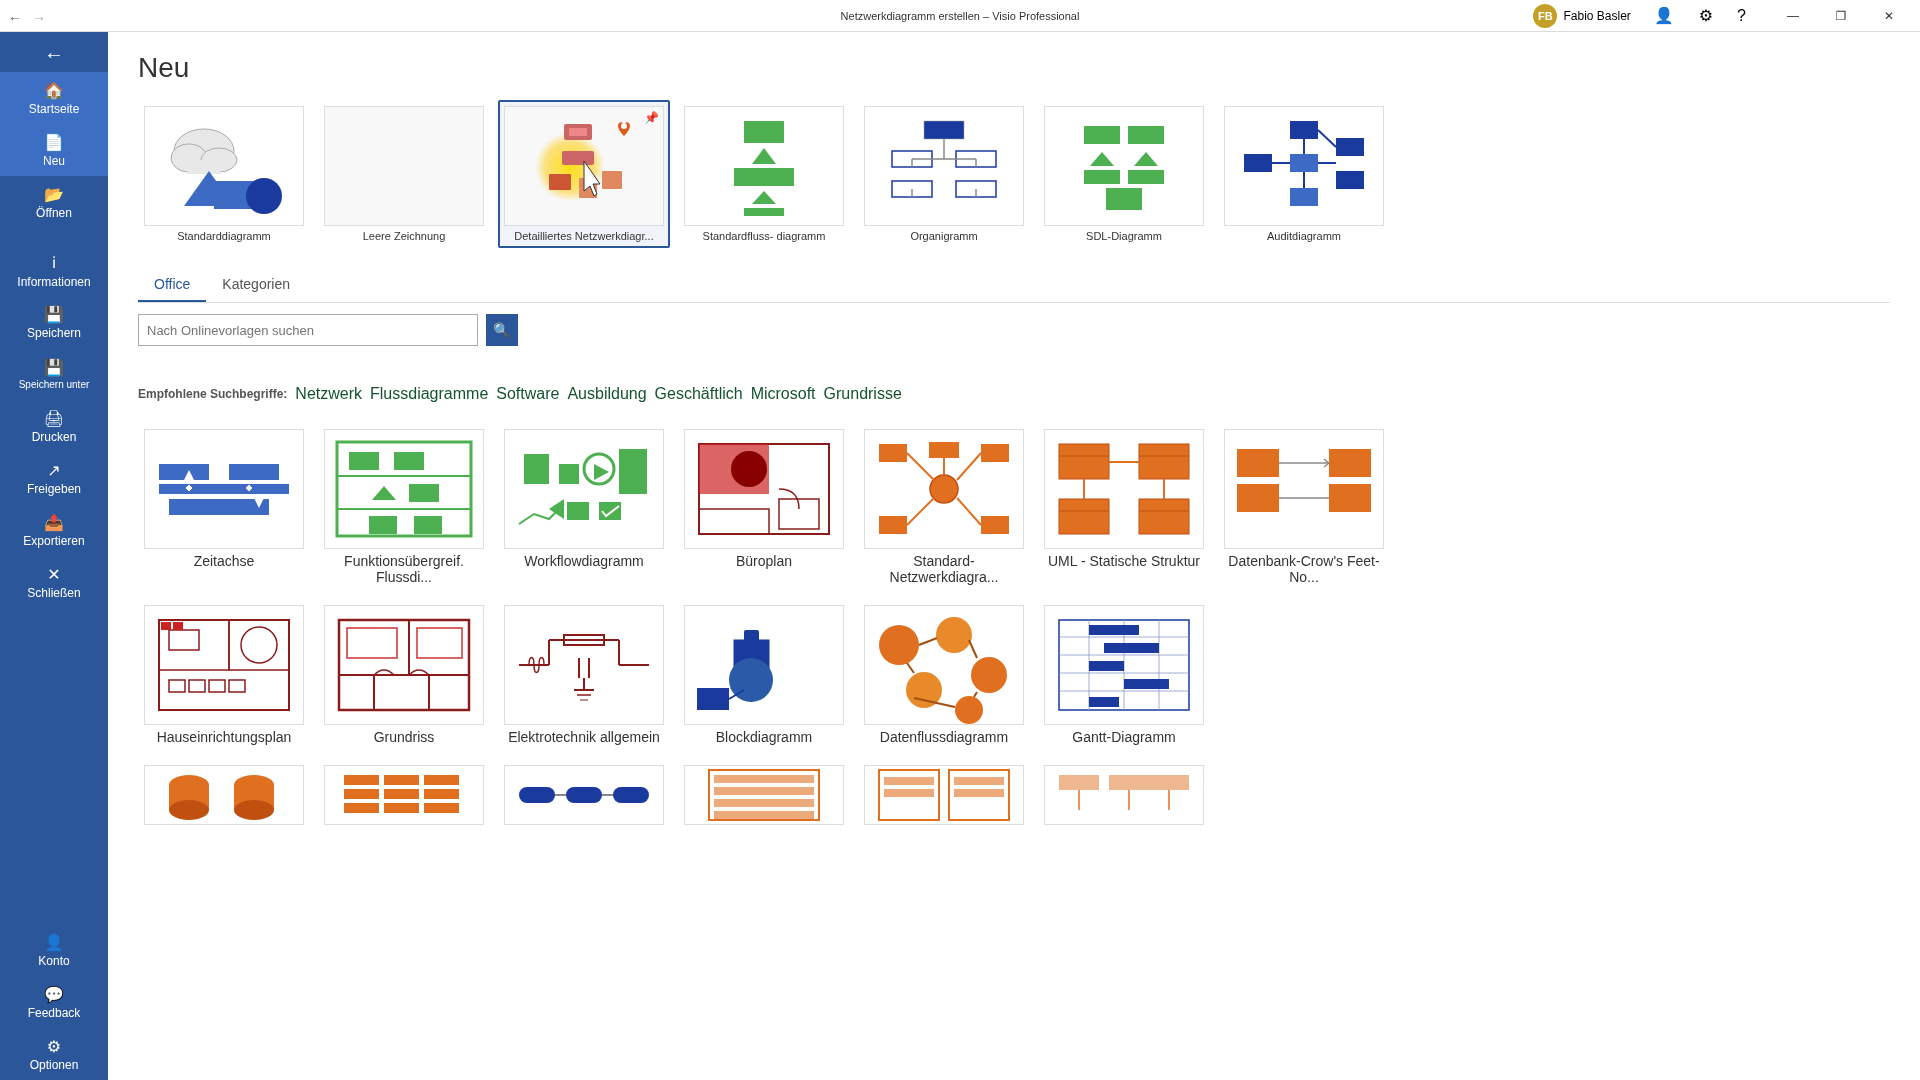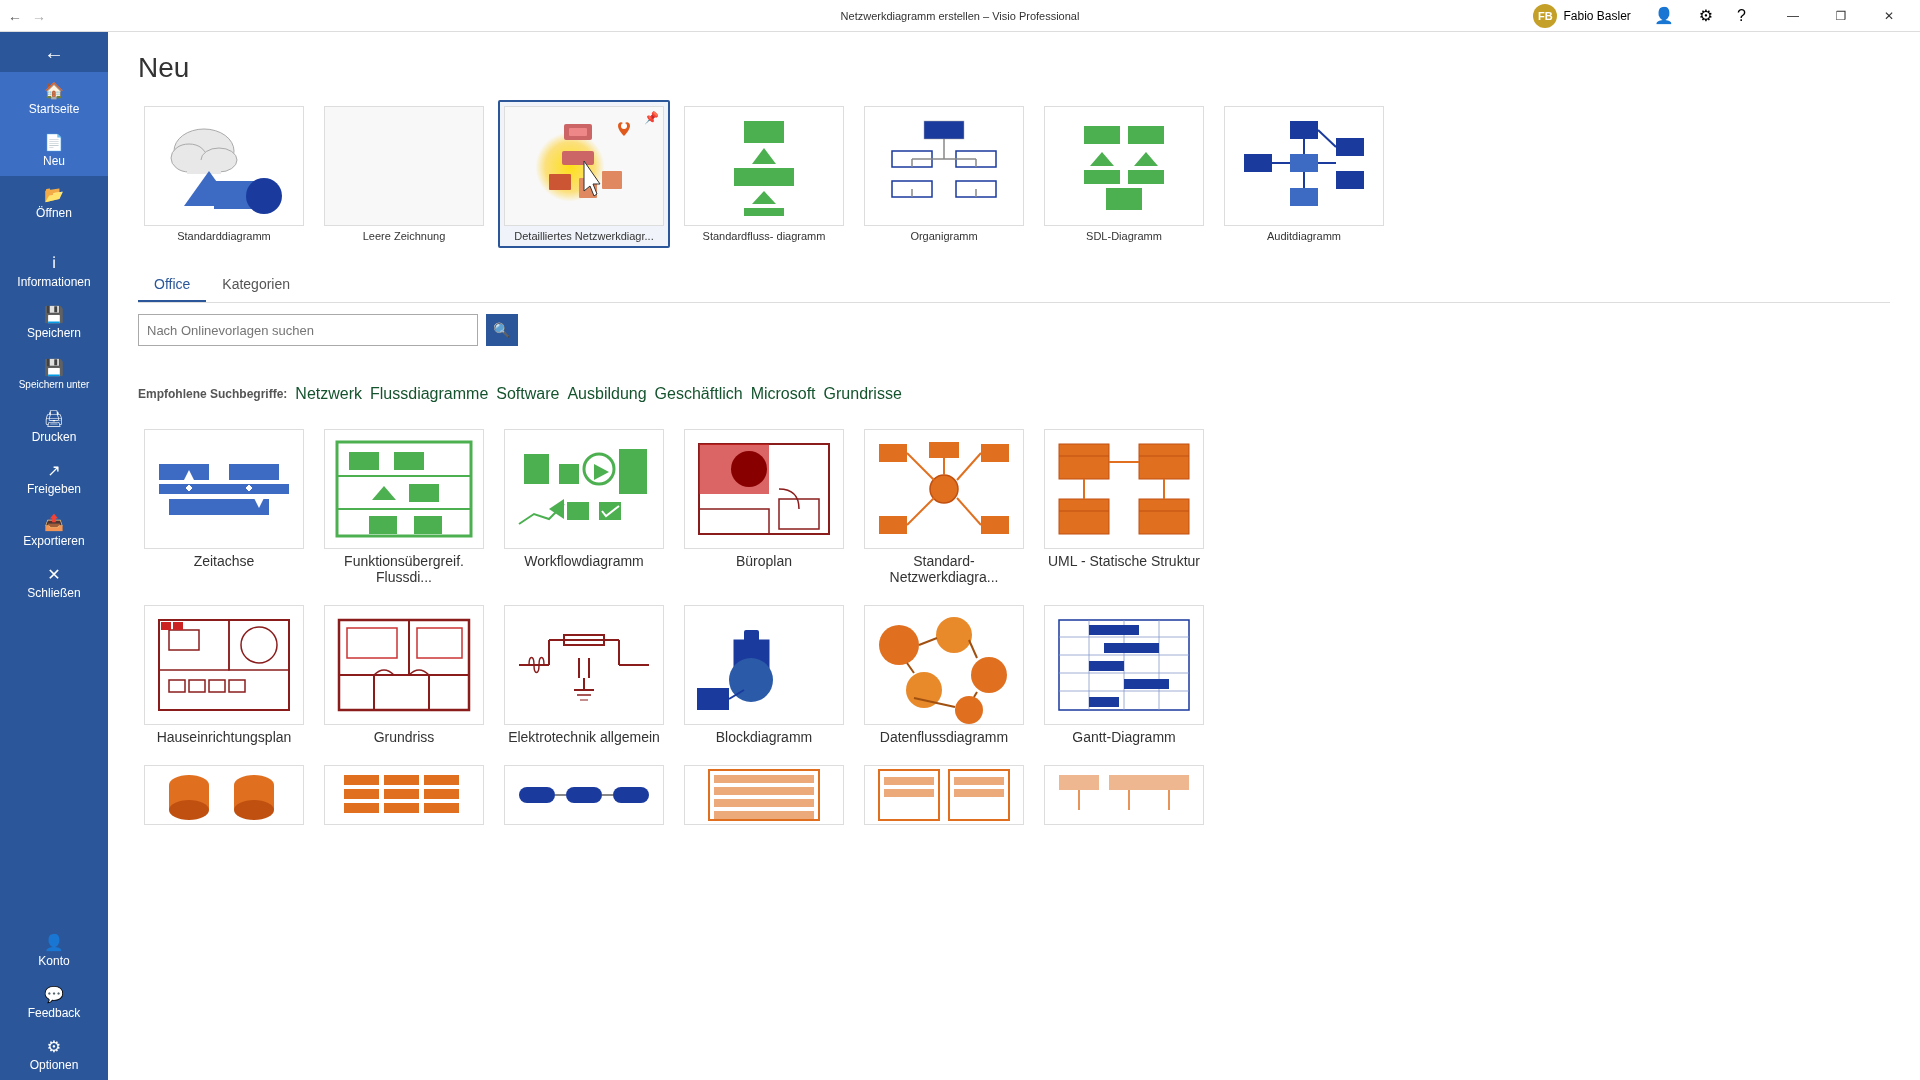--- a/index.html
+++ b/index.html
@@ -630,20 +630,38 @@
             <line x1="90" y1="77" x2="140" y2="77" stroke="#c05010" stroke-width="1"></line>
 
             <line x1="60" y1="28" x2="90" y2="28" stroke="#e07020" stroke-width="2"></line>
             <line x1="35" y1="45" x2="35" y2="65" stroke="#e07020" stroke-width="2"></line>
             <line x1="115" y1="45" x2="115" y2="65" stroke="#e07020" stroke-width="2"></line>
           </svg>
         </div>
         <div class="template-grid-label">UML - Statische Struktur</div>
       </div>
 
+      <div class="template-grid-card">
+        <div class="template-grid-thumb">
+          <svg width="150" height="110" viewBox="0 0 150 110">
+
+            <rect x="8" y="15" width="42" height="28" fill="#e07020"></rect>
+            <rect x="8" y="50" width="42" height="28" fill="#e07020"></rect>
+            <rect x="100" y="15" width="42" height="28" fill="#e07020"></rect>
+            <rect x="100" y="50" width="42" height="28" fill="#e07020"></rect>
+
+            <line x1="50" y1="29" x2="100" y2="29" stroke="#888" stroke-width="1.5"></line>
+            <line x1="50" y1="64" x2="100" y2="64" stroke="#888" stroke-width="1.5"></line>
+
+            <line x1="95" y1="25" x2="100" y2="29" stroke="#888" stroke-width="1.5"></line>
+            <line x1="95" y1="33" x2="100" y2="29" stroke="#888" stroke-width="1.5"></line>
+          </svg>
+        </div>
+        <div class="template-grid-label">Datenbank-Crow's Feet-No...</div>
+      </div>
 
     </div>
 
     <div class="template-grid-row">
 
 
       <div class="template-grid-card">
         <div class="template-grid-thumb">
           <svg width="150" height="110" viewBox="0 0 150 110">
 

